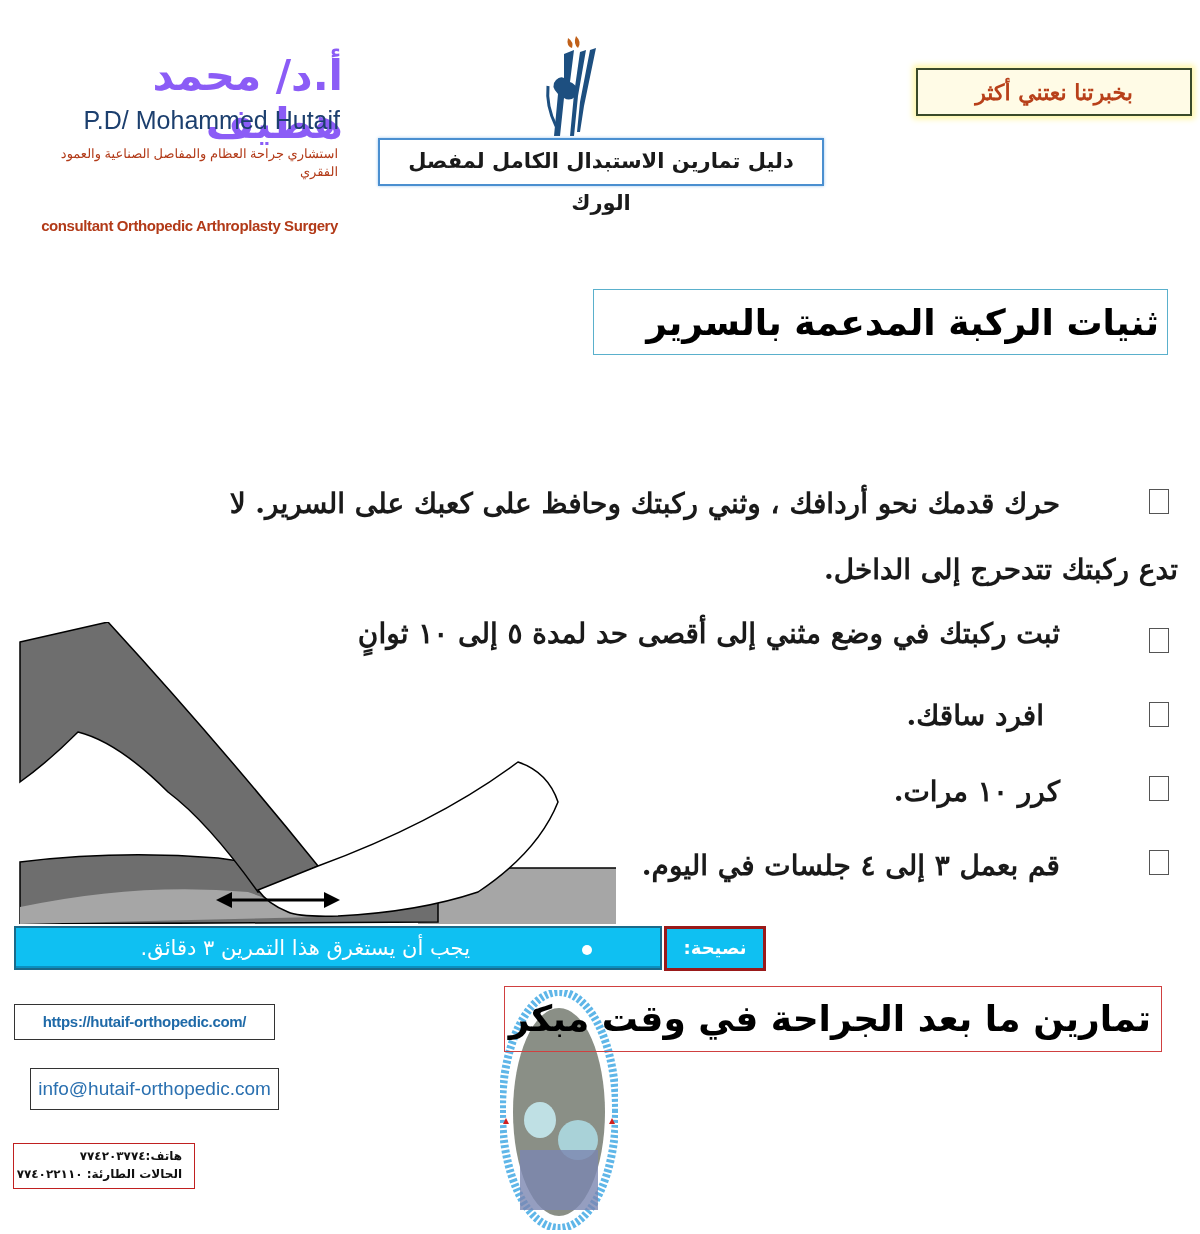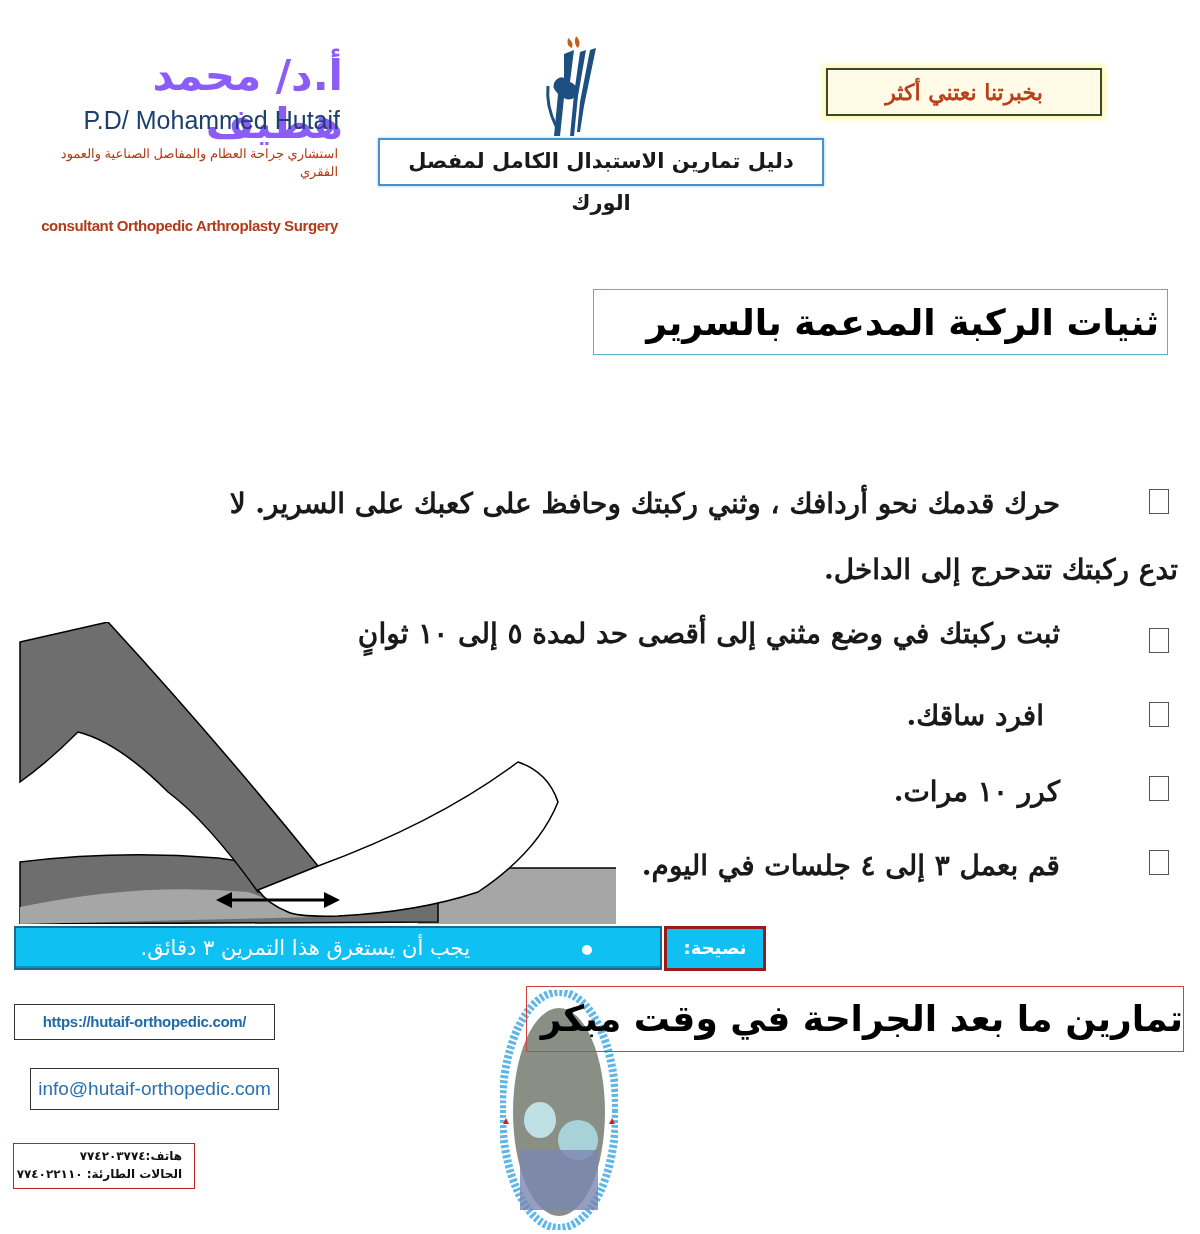--- a/index.html
+++ b/index.html
@@ -18,21 +18,21 @@
                  color:#b23a18; font-family:"Liberation Sans", sans-serif; line-height:20px; letter-spacing:-0.4px;margin-top:48px; }
 
   
   .emblem { left:540px; top:36px; width:70px; height:104px; }
   .guide-title { left:378px; top:138px; width:442px; height:44px; border:2px solid #4a8fd0;
                  box-shadow:0 0 3px #9cc6ee; background:#fff; direction:rtl; text-align:center;
                  font-size:21px; font-weight:bold; color:#1a1a1a; line-height:42px;
                  font-family:"DejaVu Sans", sans-serif; }
 
   
-  .slogan { left:826px; top:68px; width:272px; height:44px; border:2px solid #3a4a2a;
+  .slogan { left:916px; top:68px; width:272px; height:44px; border:2px solid #3a4a2a;
             background:#fffbe6; box-shadow:0 0 6px 3px #fff6a8; direction:rtl; text-align:center;
             font-size:22px; font-weight:bold; color:#b8401a; line-height:44px;
             font-family:"DejaVu Serif", serif; }
 
   
   .section-heading { left:593px; top:289px; width:575px; height:66px; border:1.5px solid #5ab0cc;
                      direction:rtl; text-align:right; font-size:36px; font-weight:bold; line-height:66px;
                      padding-right:8px; box-sizing:border-box; font-family:"DejaVu Sans", sans-serif; }
 
   
@@ -47,23 +47,23 @@
   .tip-bar { left:14px; top:926px; width:648px; height:44px; background:#0fc0f2;
              border:2px solid #1a6a8a; box-sizing:border-box; box-shadow:inset 0 -2px 0 #0a90c0; }
   .tip-text { right:190px; top:0; direction:rtl; color:#fff; font-size:21px; font-weight:normal; line-height:40px;
               font-family:"DejaVu Sans", sans-serif; white-space:nowrap; }
   .tip-bullet { left:566px; top:17px; width:10px; height:10px; border-radius:50%; background:#fff; }
   .tip-label-box { left:664px; top:926px; width:102px; height:45px; background:#0fc0f2;
                    border:3px solid #9a1a1a; box-sizing:border-box; direction:rtl; text-align:center;
                    color:#fff; font-size:18px; font-weight:bold; line-height:38px; }
 
   
-  .bottom-heading { left:526px; top:986px; width:658px; height:66px; border:1.5px solid #d04040;
+  .bottom-heading { left:504px; top:986px; width:658px; height:66px; border:1.5px solid #d04040;
                     direction:rtl; text-align:right; font-size:36px; font-weight:bold; line-height:64px;
-                    box-sizing:border-box; font-family:"DejaVu Sans", sans-serif; }
+                    padding-right:10px; box-sizing:border-box; font-family:"DejaVu Sans", sans-serif; }
 
   
   .url-box { left:14px; top:1004px; width:261px; height:36px; border:1.5px solid #333; box-sizing:border-box;
              text-align:center; color:#1f6aa8; font-size:15px; font-weight:bold; line-height:33px;
              font-family:"Liberation Sans", sans-serif; letter-spacing:-0.3px; }
   .email-box { left:16px; top:1068px; width:249px; height:42px; border:1.5px solid #333; box-sizing:border-box;
                text-align:center; color:#2a70b0; font-size:19px; line-height:39px;
                font-family:"Liberation Sans", sans-serif;margin-left:14px; }
   .phone-box { left:13px; top:1143px; width:182px; height:46px; border:1.5px solid #c02020; box-sizing:border-box;
                direction:rtl; text-align:right; padding:3px 12px 0 0; font-size:12px; font-weight:bold;

